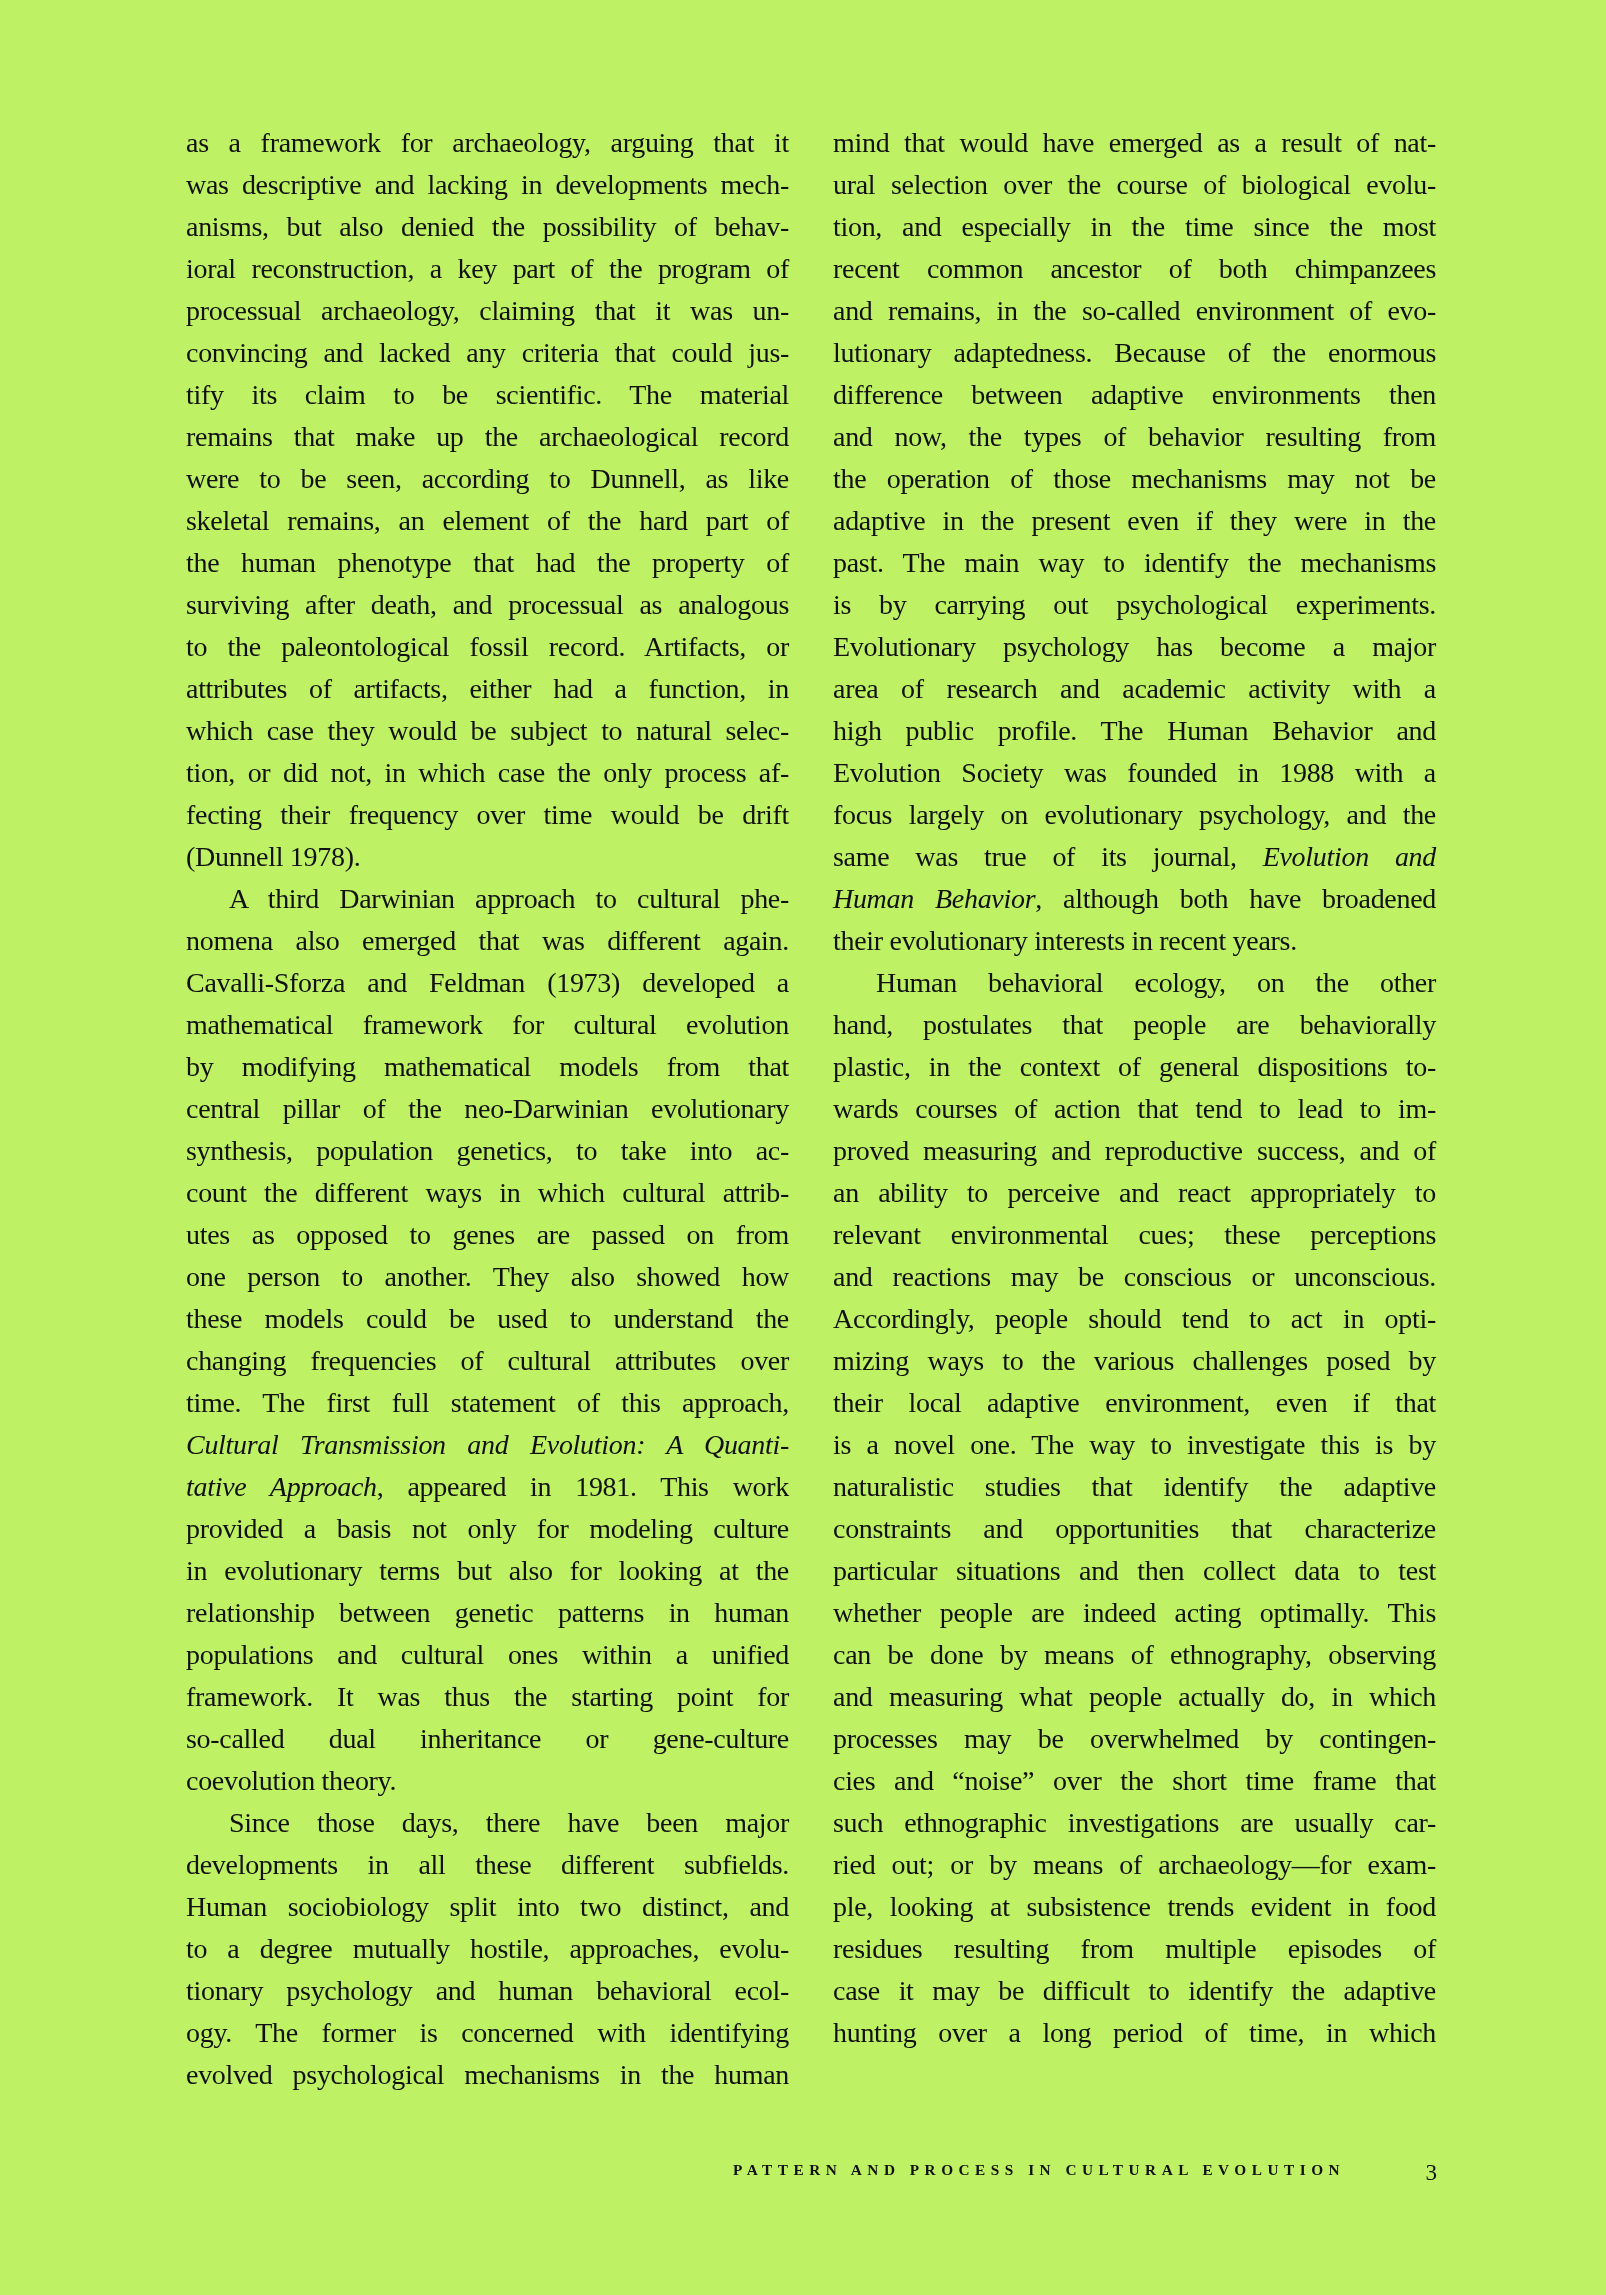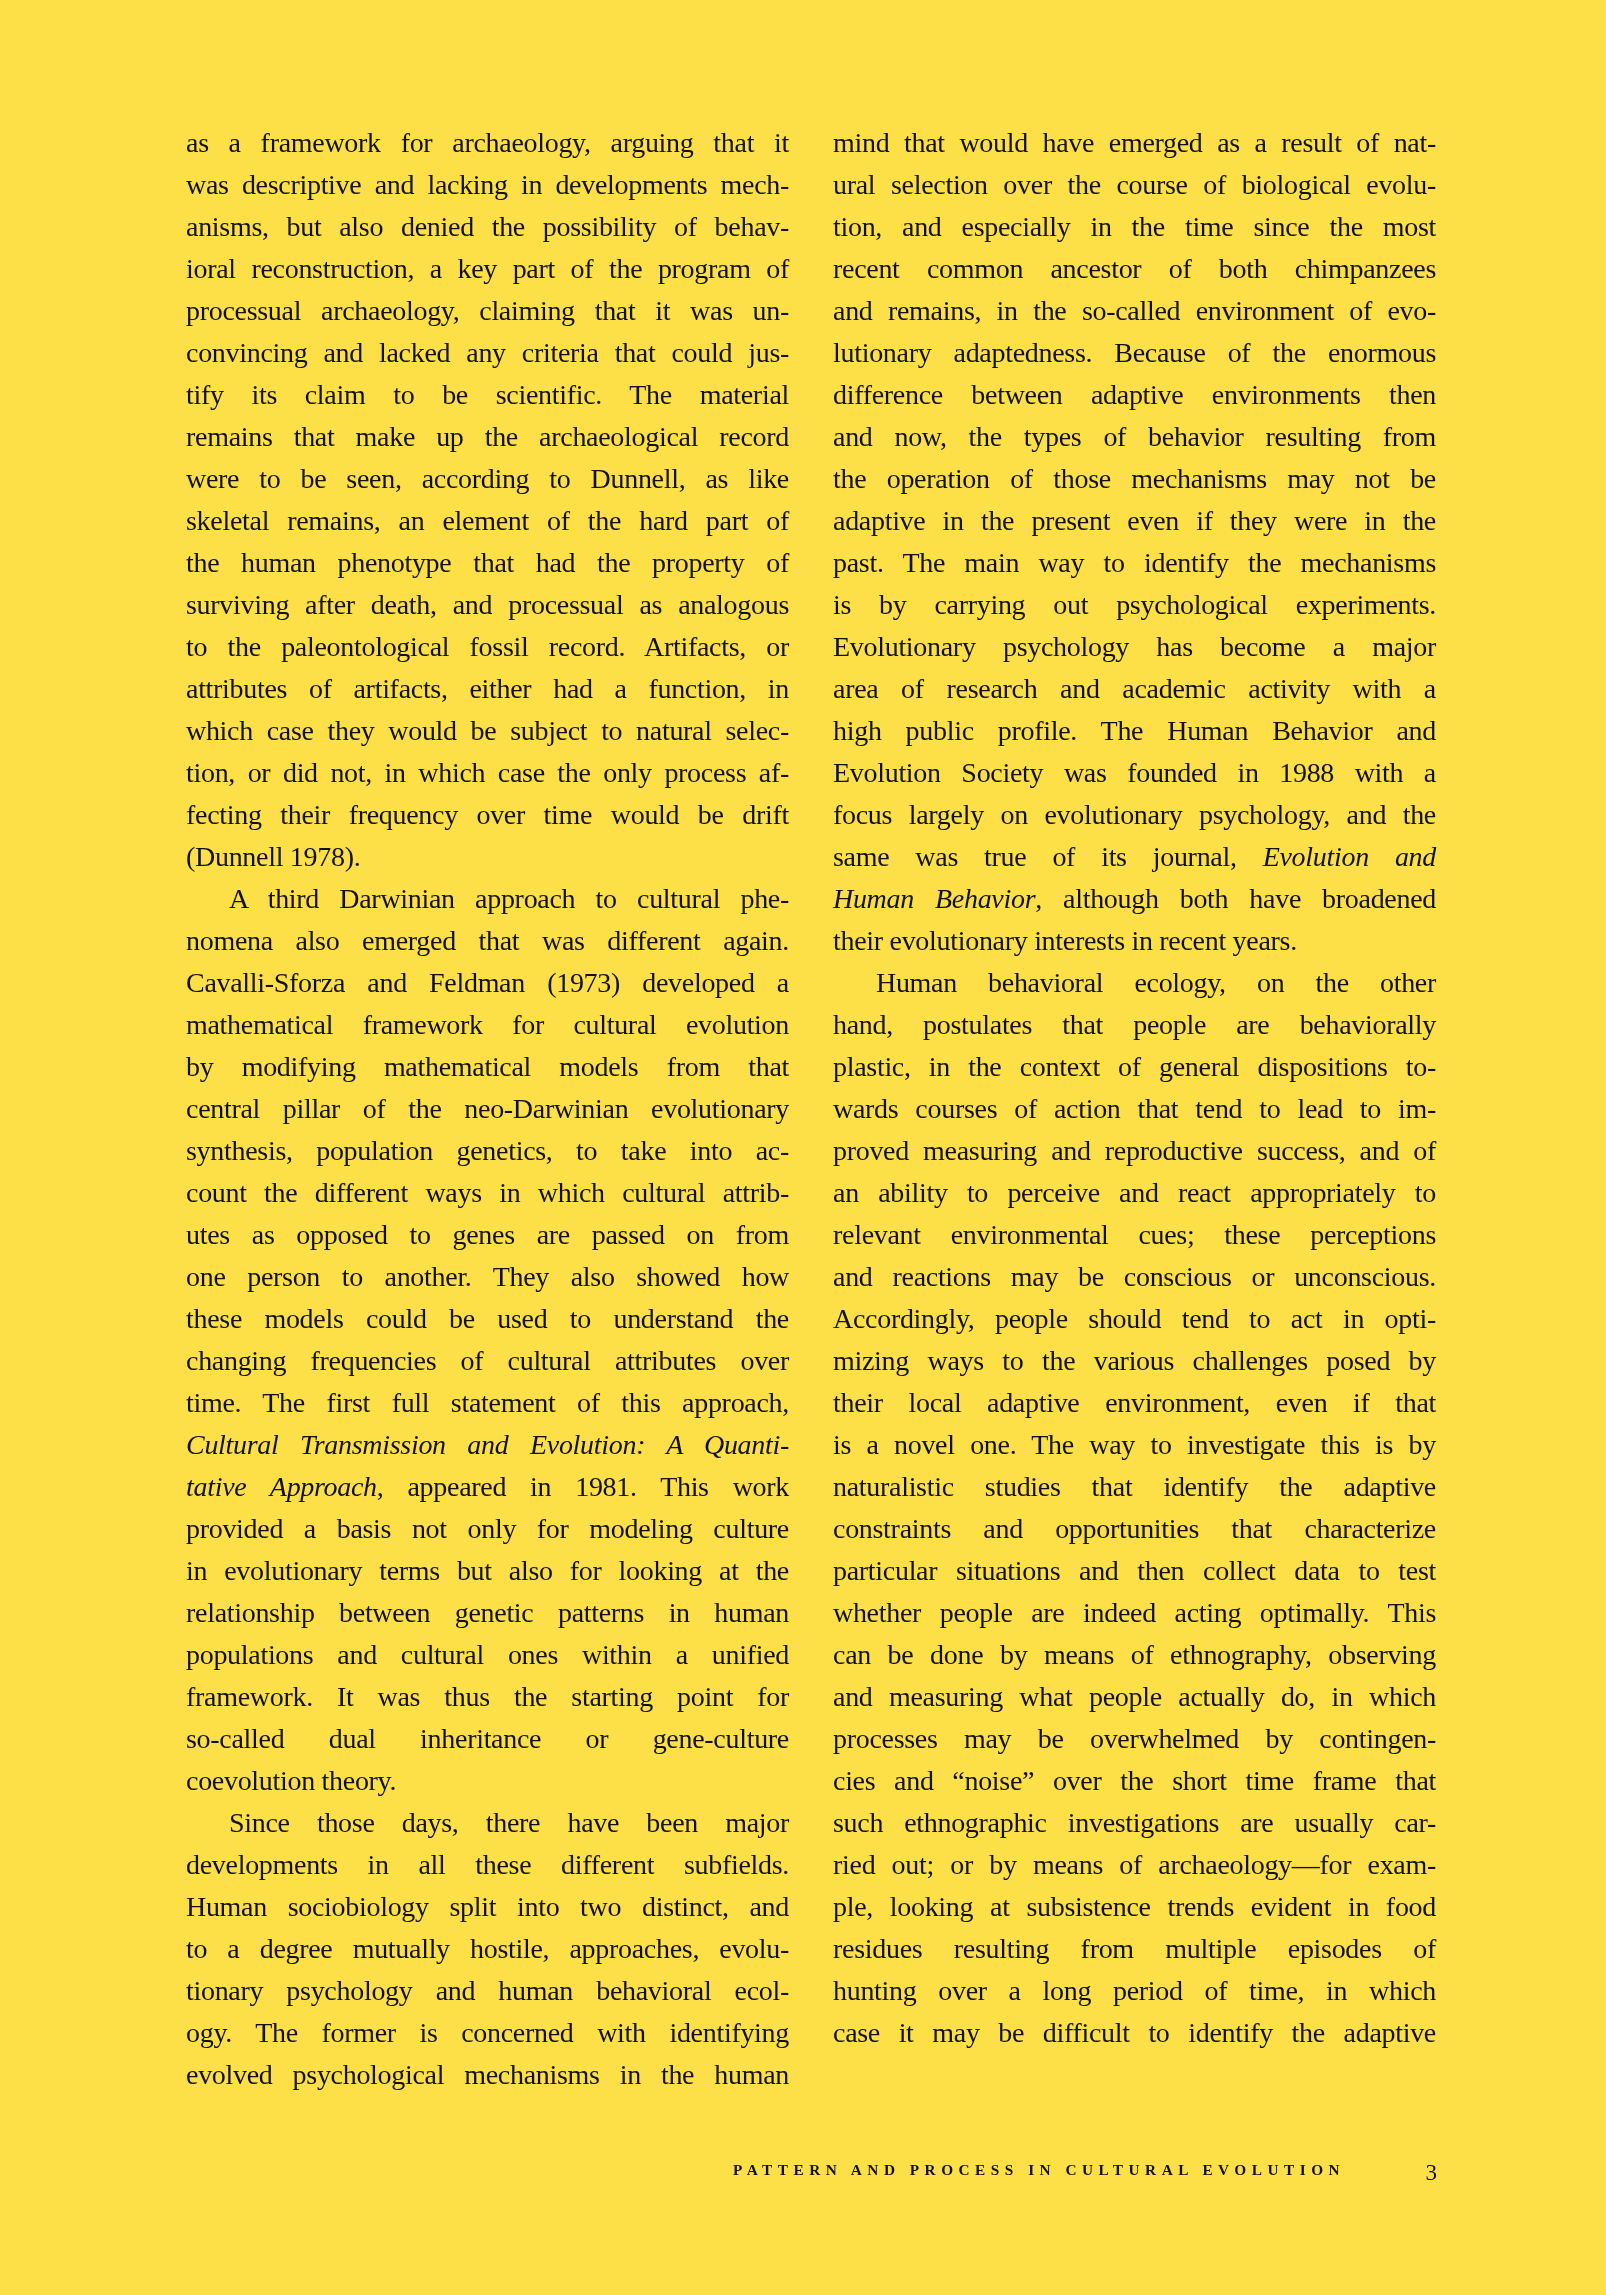--- a/index.html
+++ b/index.html
@@ -13,21 +13,21 @@
       position: relative;
       overflow: hidden;
       font-family: "Liberation Serif", "DejaVu Serif", serif;
       color: #111111;
     }
     .page {
       position: absolute;
       left: 0; top: 0;
       width: 1607px;
       height: 2295px;
-      background: #fde047;
+      background: #bef264;
     }
     .column {
       position: absolute;
       top: 122px;
       width: 603px;
     }
     .column.left { left: 186px; }
     .column.right { left: 833px; }
     .line {
       display: block;
@@ -167,22 +167,22 @@
       <div class="line"><span>particular situations and then collect data to test</span></div>
       <div class="line"><span>whether people are indeed acting optimally. This</span></div>
       <div class="line"><span>can be done by means of ethnography, observing</span></div>
       <div class="line"><span>and measuring what people actually do, in which</span></div>
       <div class="line"><span>processes may be overwhelmed by contingen-</span></div>
       <div class="line"><span>cies and “noise” over the short time frame that</span></div>
       <div class="line"><span>such ethnographic investigations are usually car-</span></div>
       <div class="line"><span>ried out; or by means of archaeology—for exam-</span></div>
       <div class="line"><span>ple, looking at subsistence trends evident in food</span></div>
       <div class="line"><span>residues resulting from multiple episodes of</span></div>
+      <div class="line"><span>case it may be difficult to identify the adaptive</span></div>
       <div class="line"><span>hunting over a long period of time, in which</span></div>
-      <div class="line"><span>case it may be difficult to identify the adaptive</span></div>
     </div>
 
   <div class="running-foot">
     <span class="foot-title">Pattern and Process in Cultural Evolution</span>
     <span class="foot-page">3</span>
   </div>
 </div>
 
 
 </body></html>

